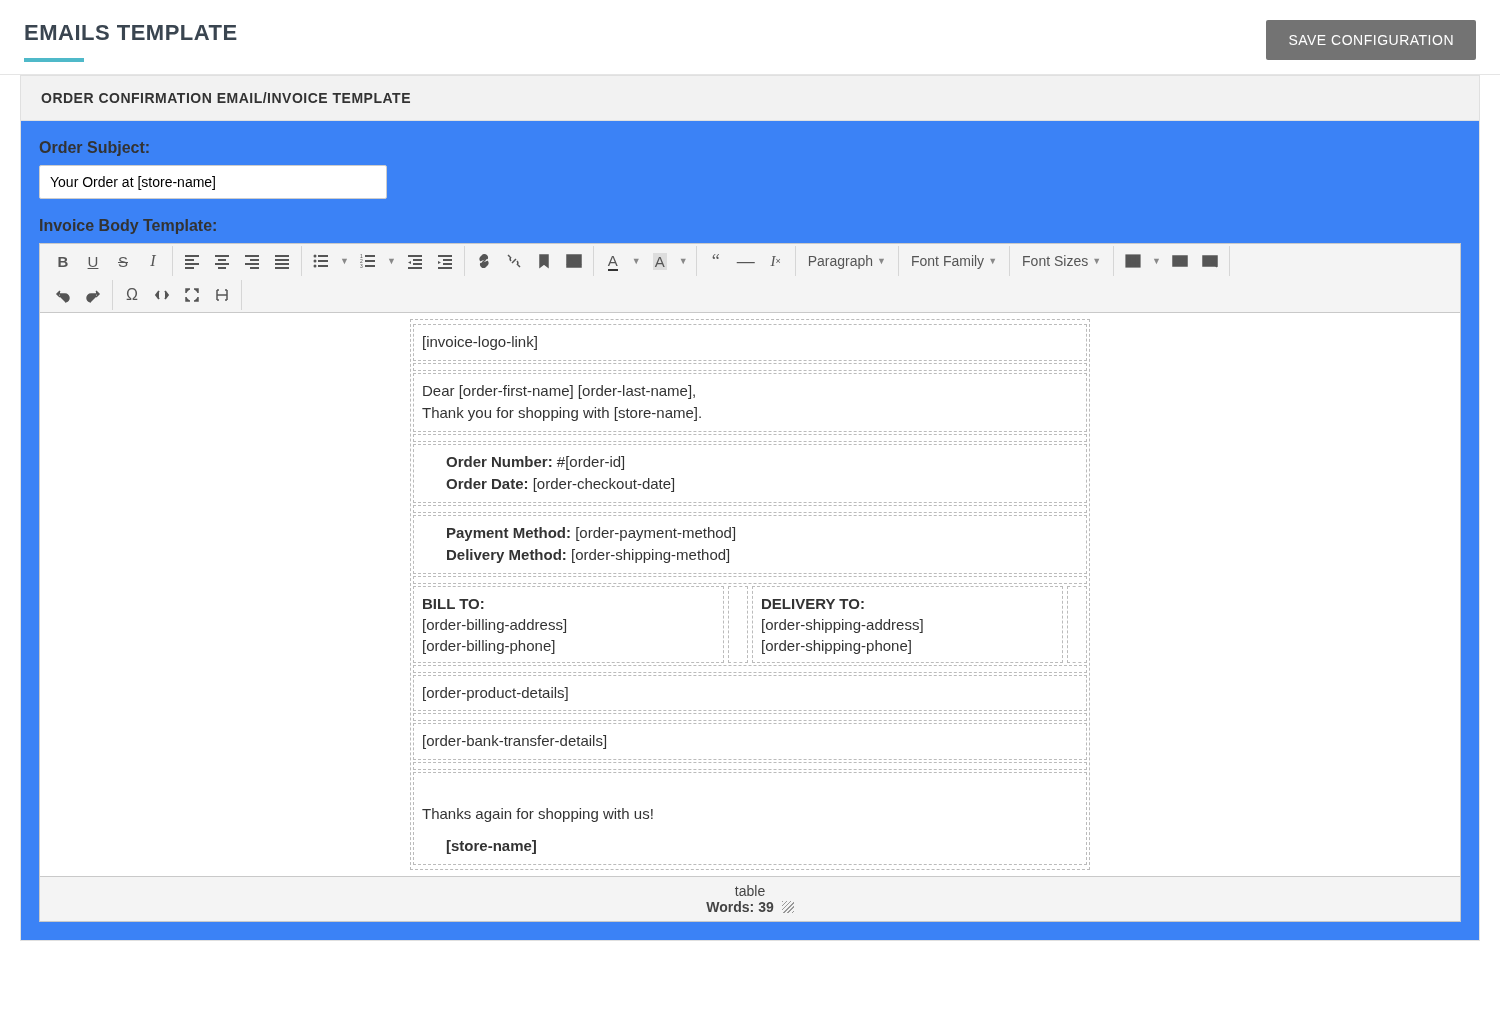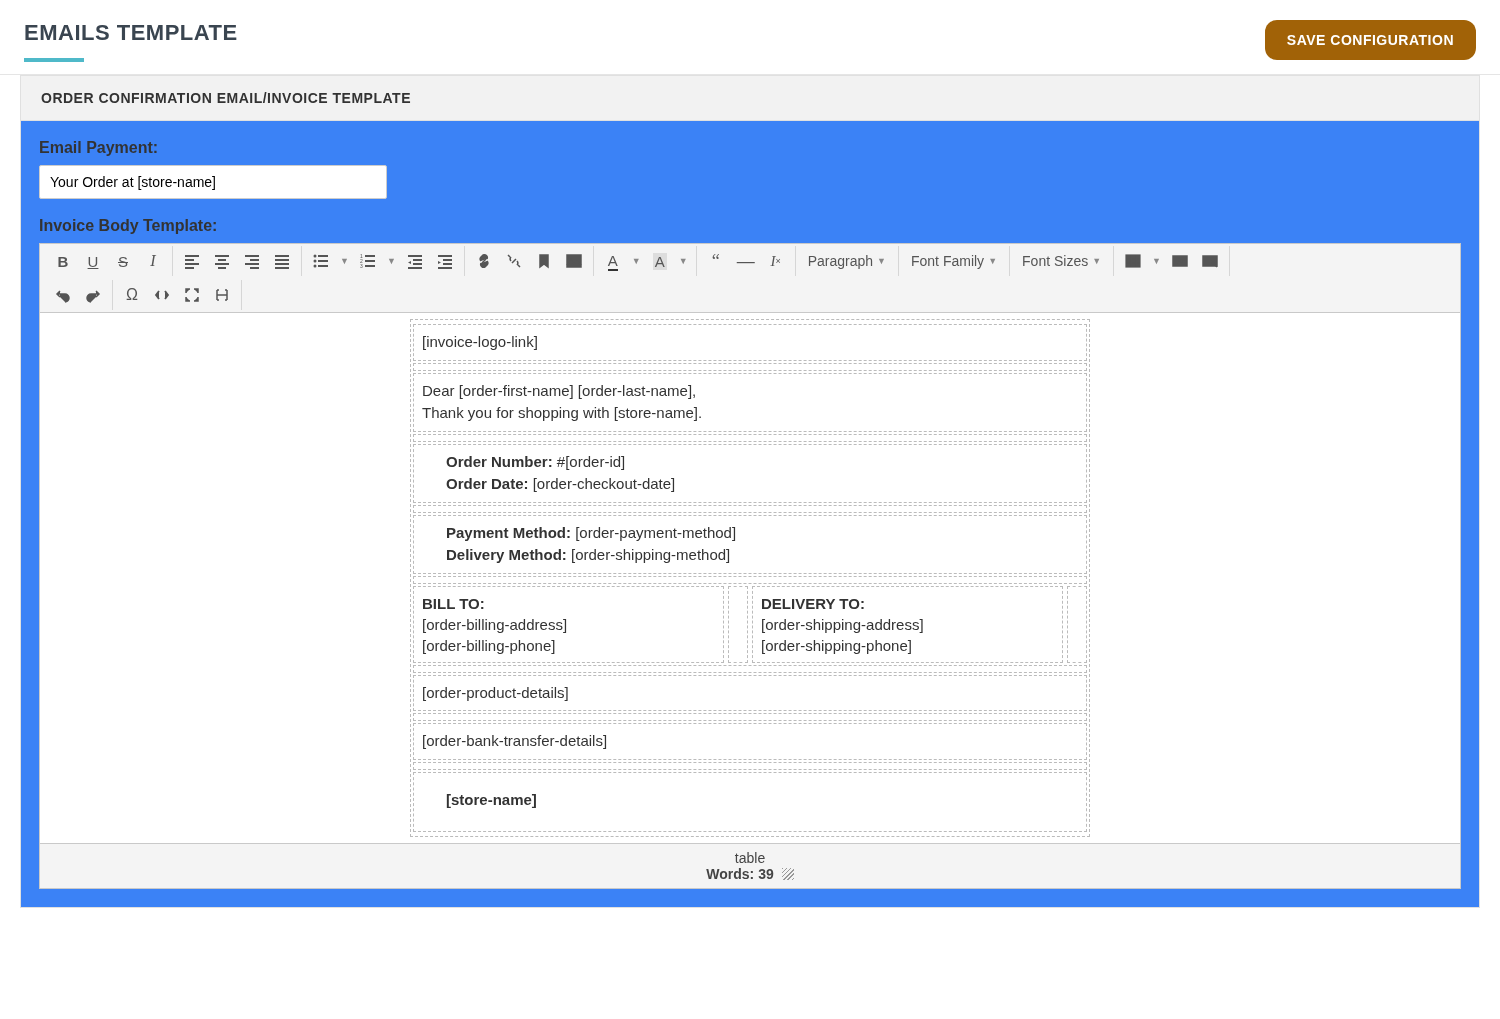--- a/index.html
+++ b/index.html
@@ -1,20 +1,20 @@
 <!DOCTYPE html>
 <html><head>
 <meta charset="utf-8">
 <style>
 * { box-sizing: border-box; margin: 0; padding: 0; }
 body { font-family: -apple-system, "Helvetica Neue", Arial, sans-serif; background: #fff; color: #333; }
 .header { display: flex; justify-content: space-between; align-items: center; padding: 20px 24px 14px 24px; border-bottom: 1px solid #e5e5e5; }
 .page-title { font-size: 22px; font-weight: 700; letter-spacing: 0.5px; color: #3a4550; text-transform: uppercase; position: relative; padding-bottom: 14px; }
 .page-title::after { content: ""; position: absolute; left: 0; bottom: -2px; width: 60px; height: 4px; background: #4fb9c9; }
-.save-btn { background: #a16207; color: #fff; border: none; padding: 12px 22px; font-size: 14px; font-weight: 700; letter-spacing: 0.5px; border-radius: 12px; cursor: pointer; }
+.save-btn { background: #737373; color: #fff; border: none; padding: 12px 22px; font-size: 14px; font-weight: 400; letter-spacing: 0.5px; border-radius: 2px; cursor: pointer; }
 .panel-head { background: #f2f2f2; padding: 14px 20px; font-weight: 700; font-size: 14px; letter-spacing: 0.5px; color: #333; border-bottom: 1px solid #e0e0e0; }
 .field-label { font-weight: 700; font-size: 16px; margin-bottom: 8px; display: block; }
 .text-input { width: 348px; padding: 8px 10px; font-size: 14px; border: 1px solid #ccc; border-radius: 2px; }
 .spacer { height: 18px; }
 
 .editor { border: 1px solid #c9c9c9; }
 .toolbar { background: #f4f4f4; border-bottom: 1px solid #c9c9c9; }
 .tb-row { display: flex; flex-wrap: wrap; align-items: center; padding: 2px 4px; }
 .tb-group { display: flex; align-items: center; border-right: 1px solid #d6d6d6; padding: 0 4px; }
 .tb-btn { width: 30px; height: 30px; display: flex; align-items: center; justify-content: center; cursor: pointer; color: #555; }
@@ -45,21 +45,21 @@
 
 <div class="header">
   <div class="page-title">EMAILS TEMPLATE</div>
   <button class="save-btn">SAVE CONFIGURATION</button>
 </div>
 
 <div class="outer">
   <div class="panel-container">
     <div class="panel-head">ORDER CONFIRMATION EMAIL/INVOICE TEMPLATE</div>
     <div class="form-area">
-      <label class="field-label">Email Payment:</label>
+      <label class="field-label">Order Subject:</label>
       <input class="text-input" value="Your Order at [store-name]" style="">
       <div class="spacer"></div>
       <label class="field-label">Invoice Body Template:</label>
 
       <div class="editor">
         <div class="toolbar">
           <div class="tb-row">
             <div class="tb-group">
               <div class="tb-btn">
                   <b style="font-size:15px">B</b>
@@ -295,20 +295,21 @@
                 <span>[order-shipping-phone]</span>
               </div>
               <div class="tpl-col-narrow"></div>
             </div>
             <div class="tpl-row gap"></div>
             <div class="tpl-row">[order-product-details]</div>
             <div class="tpl-row gap"></div>
             <div class="tpl-row">[order-bank-transfer-details]</div>
             <div class="tpl-row gap"></div>
             <div class="tpl-row tall">
+              <div style="margin-top:24px">Thanks again for shopping with us!</div>
               <div style="margin-top:10px"><b>[store-name]</b></div>
             </div>
           </div>
         </div>
 
         <div class="statusbar">
           <span>table</span>
           <div class="statusbar-right">
             <span><b><span>Words: </span><span>39</span></b></span>
             <div class="resize-grip"></div>

